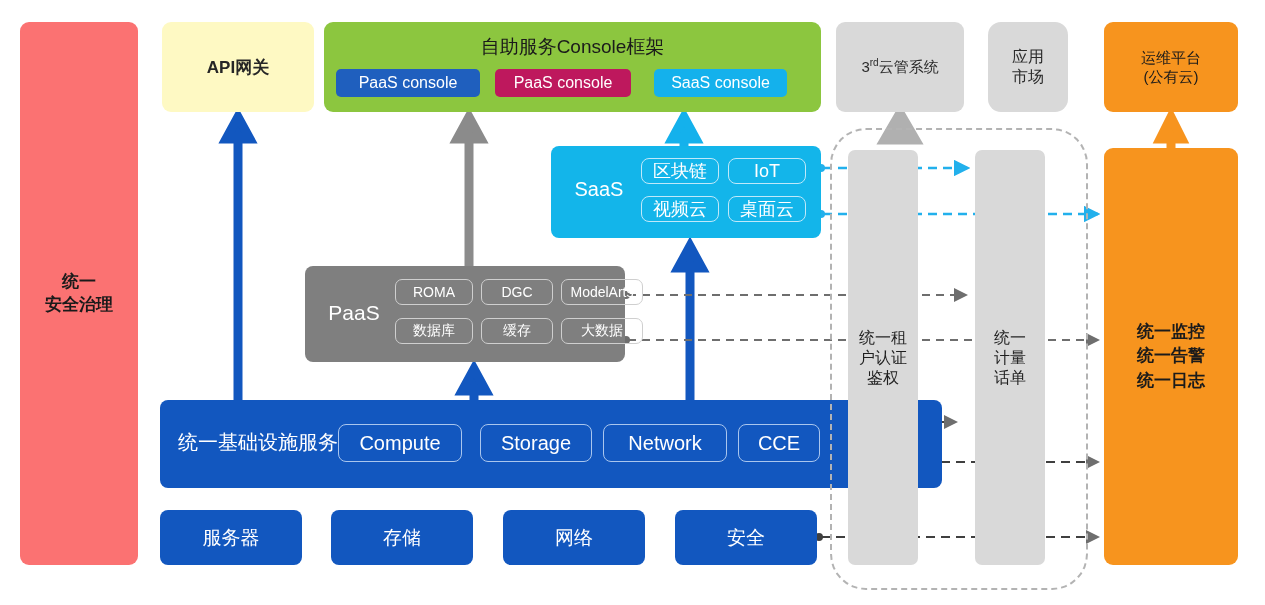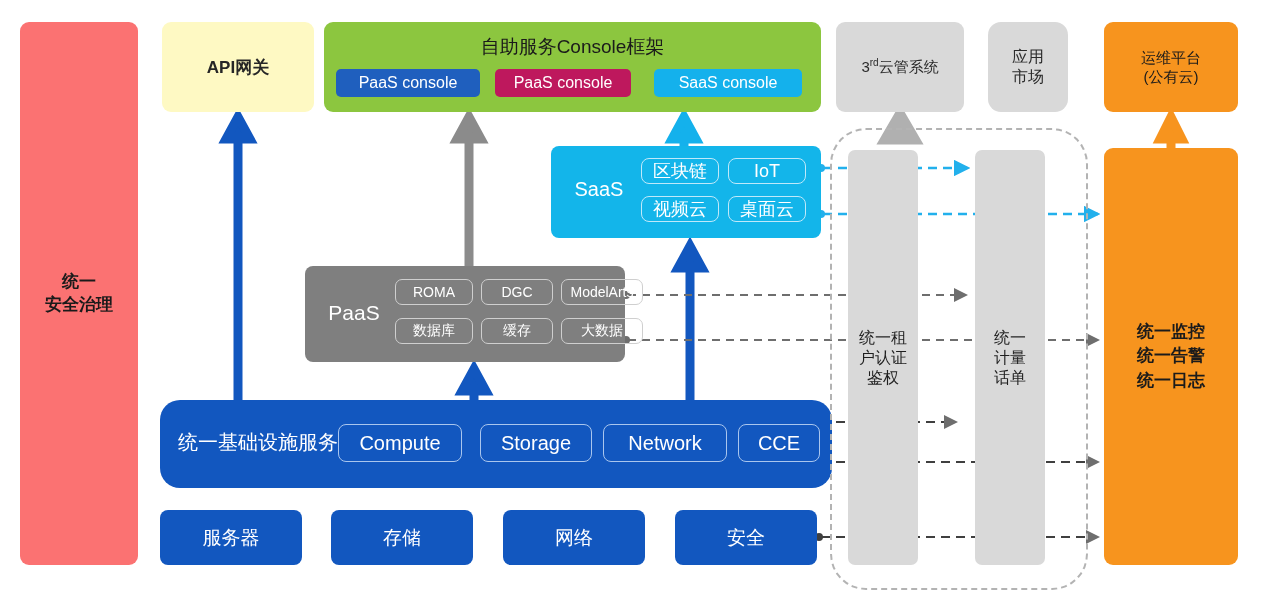--- a/index.html
+++ b/index.html
@@ -16,21 +16,21 @@
           color:#262626;font-size:17px;font-weight:700;}
 
   
   #console-frame{left:324px;top:22px;width:497px;height:90px;background:#8cc63f;border-radius:9px;
                  display:block;}
   #console-title{position:absolute;left:0;right:0;top:12px;text-align:center;font-size:19px;color:#1b1b1b;font-weight:500;}
   .console-chip{position:absolute;top:47px;height:28px;border-radius:5px;display:flex;align-items:center;
                 justify-content:center;color:#fff;font-size:16px;padding:0 10px;box-sizing:border-box;}
   #chip-iaas{left:12px;width:144px;background:#1f5fbe;}
   #chip-paas{left:171px;width:136px;background:#be185d;}
-  #chip-saas{left:330px;width:148px;background:#14b1ec;}
+  #chip-saas{left:330px;width:133px;background:#14b1ec;}
 
   
   #third-cloud{left:836px;top:22px;width:128px;height:90px;background:#d9d9d9;border-radius:9px;
                color:#2b2b2b;font-size:15px;}
   #third-cloud sup{font-size:10px;vertical-align:super;}
   #app-market{left:988px;top:22px;width:80px;height:90px;background:#d9d9d9;border-radius:13px;
               color:#2b2b2b;font-size:16px;line-height:1.28;}
 
   
   #ops-head{left:1104px;top:22px;width:134px;height:90px;background:#f7941e;border-radius:9px;
@@ -52,21 +52,21 @@
   .paas-chip{position:absolute;height:26px;border:1.6px solid #cfcfcf;border-radius:7px;color:#fff;
              font-size:14px;display:flex;align-items:center;justify-content:center;box-sizing:border-box;}
   #pc-0{left:90px;top:13px;width:78px;}
   #pc-1{left:176px;top:13px;width:72px;}
   #pc-2{left:256px;top:13px;width:82px;}
   #pc-3{left:90px;top:52px;width:78px;}
   #pc-4{left:176px;top:52px;width:72px;}
   #pc-5{left:256px;top:52px;width:82px;}
 
   
-  #iaas-bar{left:160px;top:400px;width:672px;height:88px;background:#1257bf;border-radius:20px;display:block;}
+  #iaas-bar{left:160px;top:400px;width:782px;height:88px;background:#1257bf;border-radius:8px;display:block;}
   #iaas-label{position:absolute;left:18px;top:29px;color:#fff;font-size:20px;}
   .iaas-chip{position:absolute;top:24px;height:38px;border:1.6px solid #a9c6ee;border-radius:8px;color:#fff;
              font-size:20px;display:flex;align-items:center;justify-content:center;box-sizing:border-box;}
   #ic-0{left:178px;width:124px;}
   #ic-1{left:320px;width:112px;}
   #ic-2{left:443px;width:124px;}
   #ic-3{left:578px;width:82px;}
 
   
   .hw{position:absolute;top:510px;height:55px;background:#1257bf;border-radius:8px;color:#fff;

